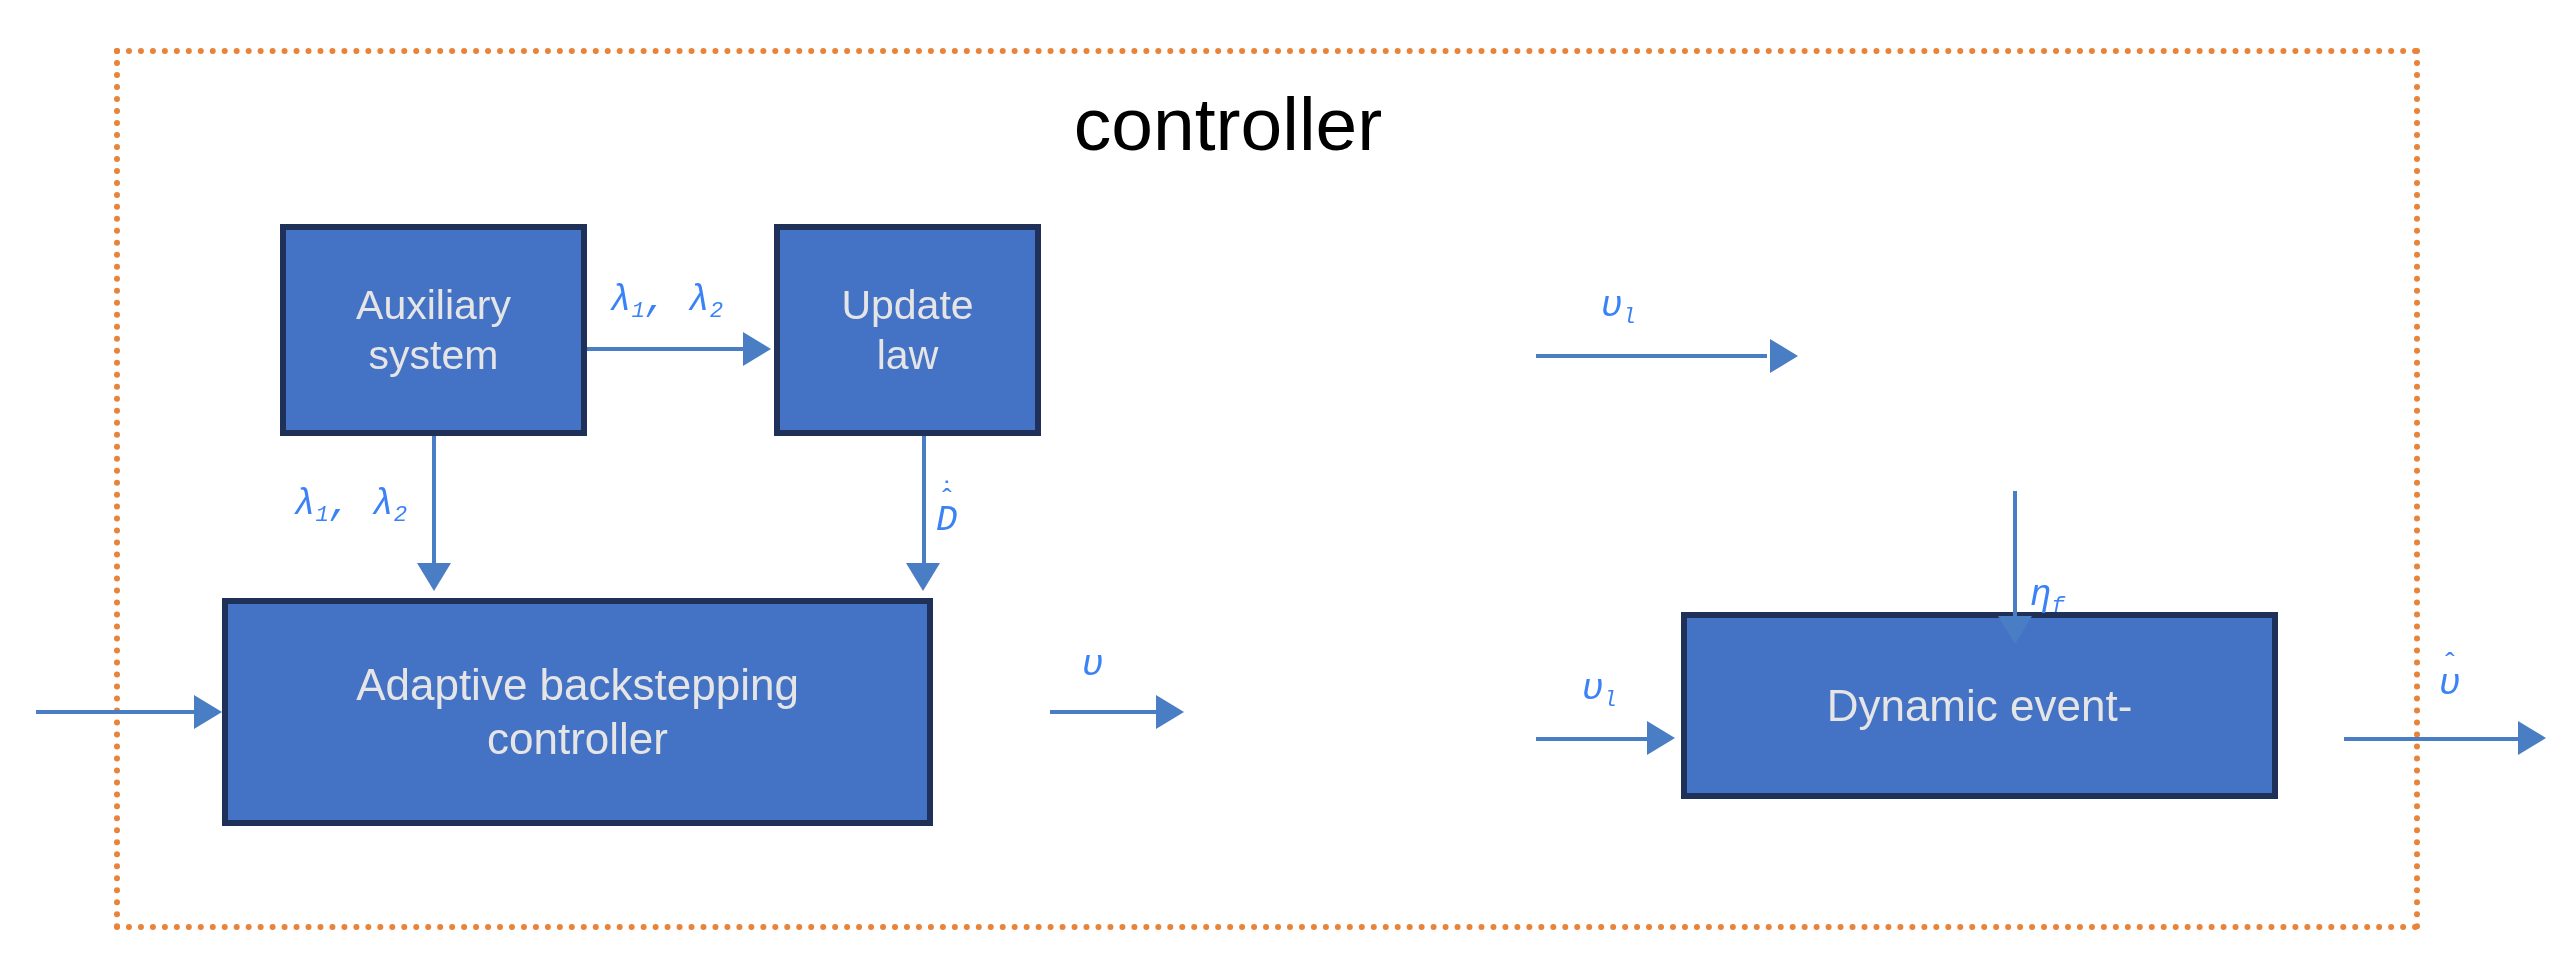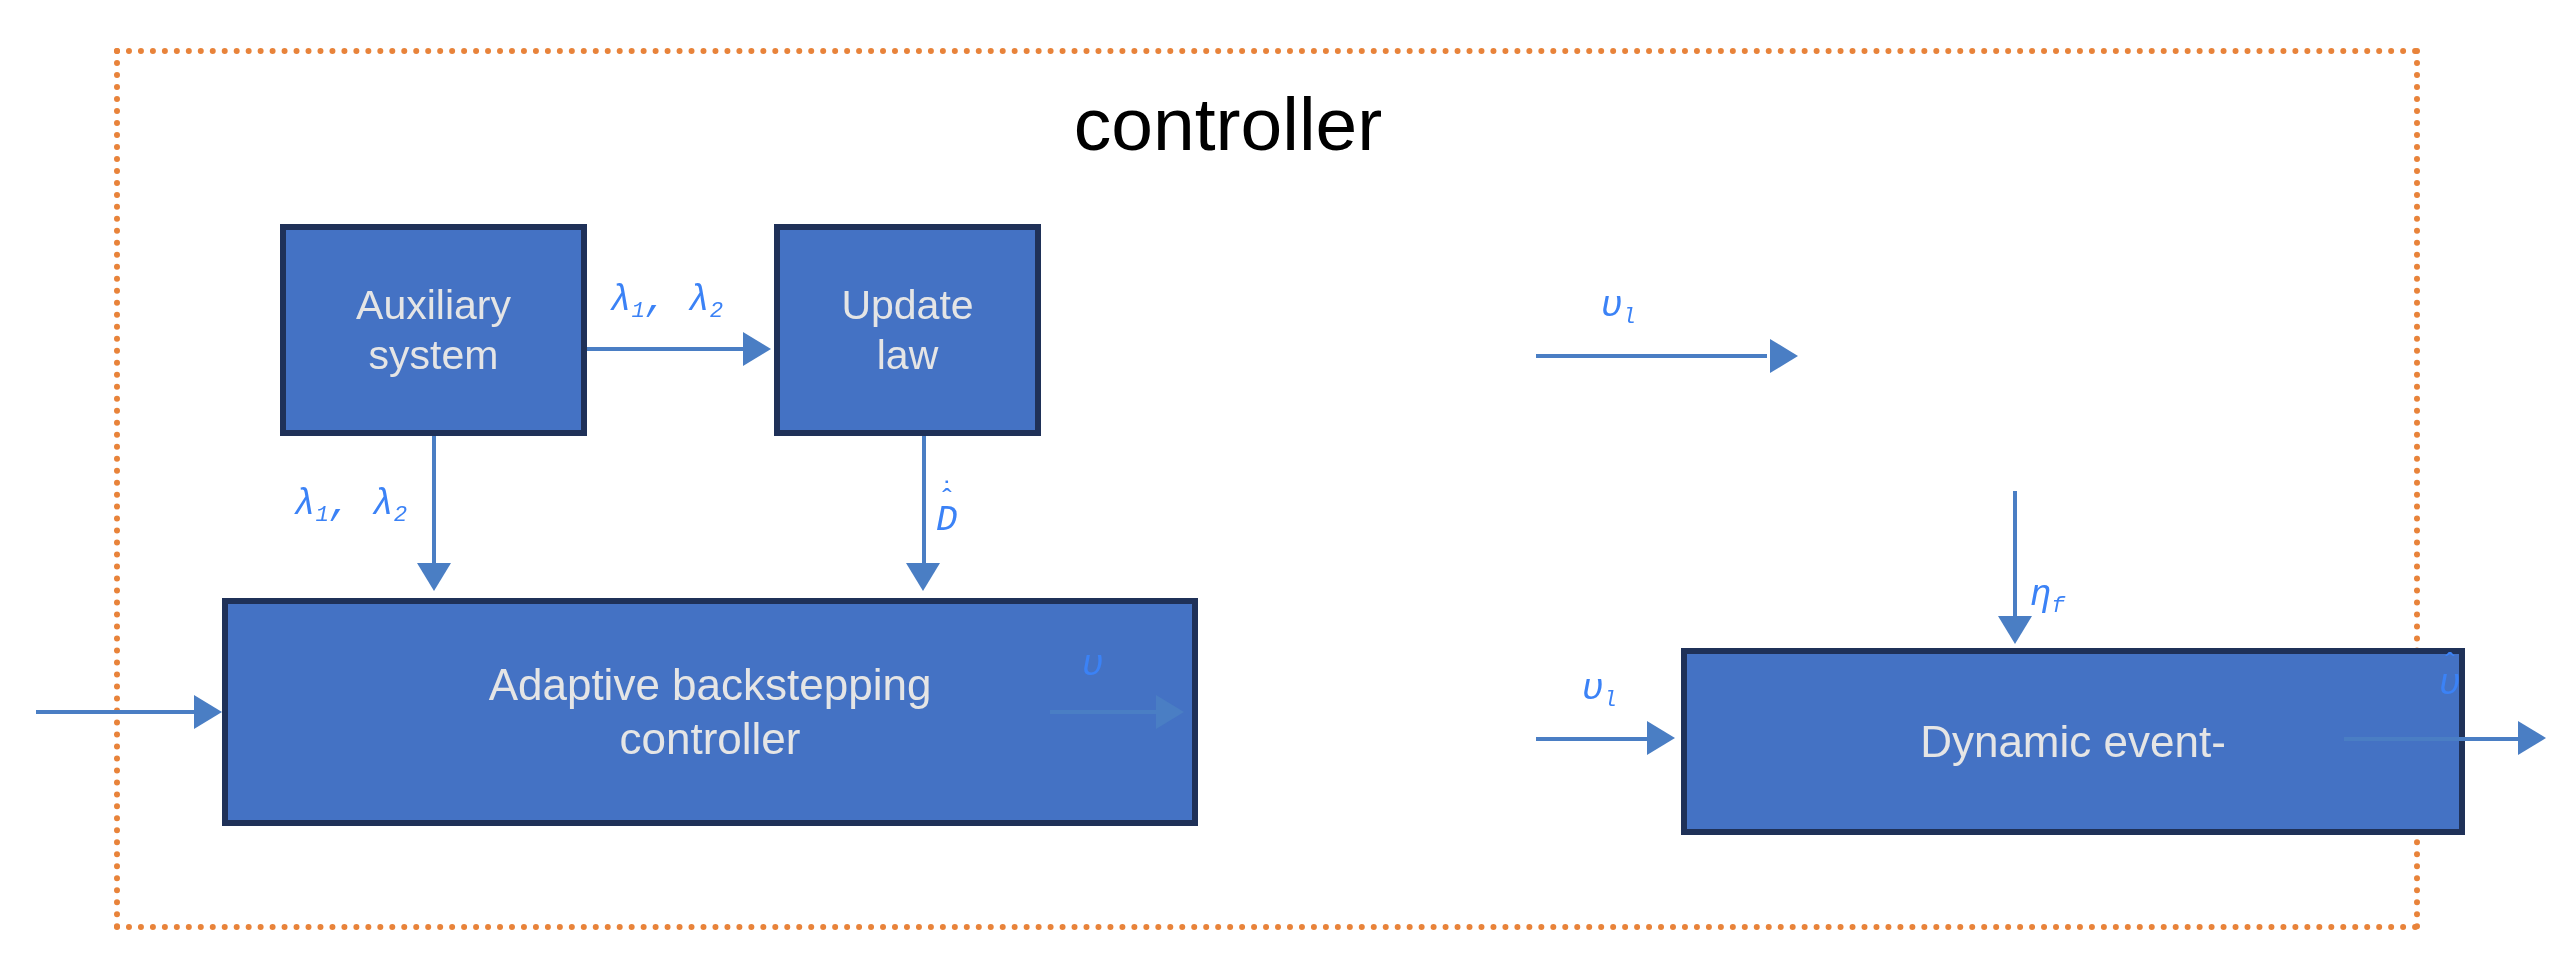--- a/index.html
+++ b/index.html
@@ -143,30 +143,30 @@
     </span>
   </div>
 
   <div class="blk small" style="left:774px; top:224px; width:267px; height:212px;">
     <span>
       <span>Update</span><br>
       <span>law</span>
     </span>
   </div>
 
-  <div class="blk medium" style="left:222px; top:598px; width:976px; height:228px;">
+  <div class="blk medium" style="left:222px; top:598px; width:711px; height:228px;">
     <span>
       <span>Adaptive backstepping</span><br>
       <span>controller</span>
     </span>
   </div>
 
 
 
-  <div class="blk medium" style="left:1681px; top:648px; width:784px; height:187px;">
+  <div class="blk medium" style="left:1681px; top:612px; width:597px; height:187px;">
     <span>
       <span>Dynamic event-</span><br>
     </span>
   </div>
 
   <div class="hline" style="left:36px; top:710px; width:160px;"></div>
   <div class="arrow-r" style="left:194px; top:695px;"></div>
 
   <div class="hline" style="left:587px; top:347px; width:156px;"></div>
   <div class="arrow-r" style="left:743px; top:332px;"></div>

